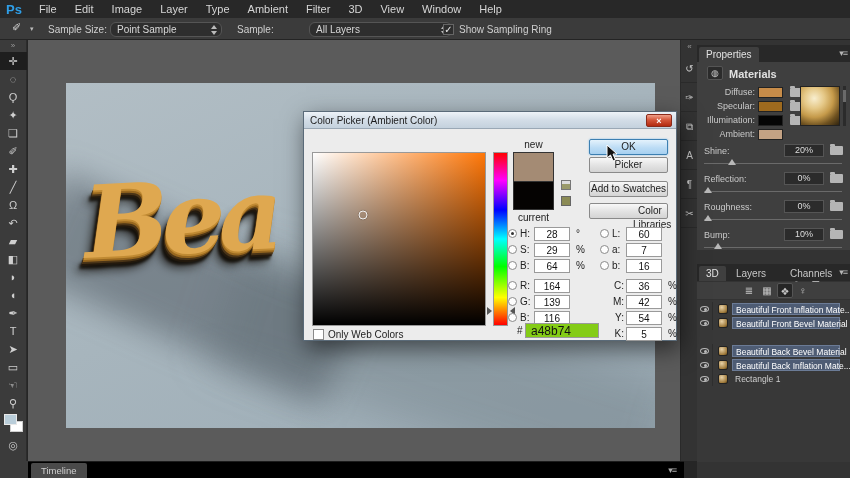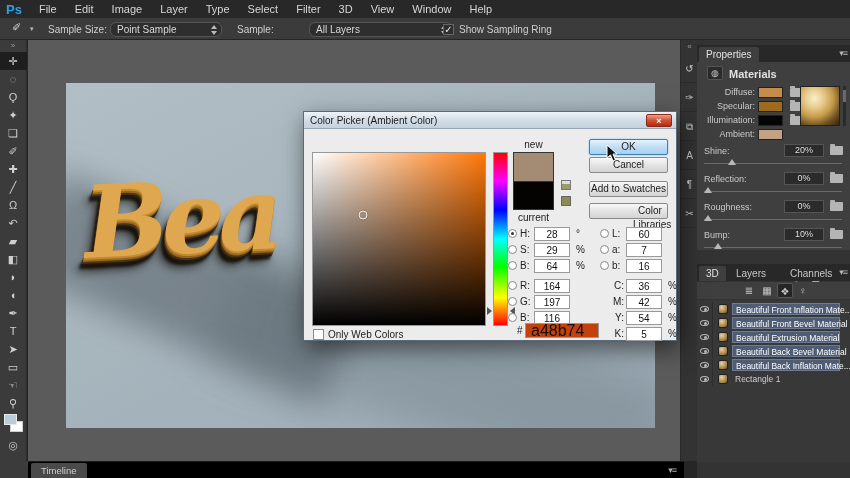--- a/index.html
+++ b/index.html
@@ -149,43 +149,43 @@
   .pick-row { position:absolute; height:14px; font-size:10px; color:#222; }
   .radio { position:absolute; left:0; top:2px; width:9px; height:9px; border:1px solid #8a8a8a;
     border-radius:50%; background:#fdfdfd; }
   .radio.checked:after { content:""; position:absolute; left:2px; top:2px; width:3px; height:3px;
     background:#333; border-radius:50%; }
   .pick-lab { position:absolute; left:12px; top:1px; }
   .pick-box { position:absolute; width:36px; height:14px; background:#fff; border:1px solid #9a9a9a;
     text-align:center; line-height:13px; font-size:10px; color:#111; }
   .pick-unit { position:absolute; top:1px; font-size:10px; color:#222; }
   #hex-hash { position:absolute; left:213px; top:213px; font-size:10px; color:#222; }
-  #hex-box { position:absolute; left:221px; top:211px; width:74px; height:15px; background:#c2410c;
-    border:1px solid #9a9a9a; font-size:16px; line-height:14px; padding-left:5px; color:#111; }
+  #hex-box { position:absolute; left:221px; top:211px; width:74px; height:15px; background:#84cc16;
+    border:1px solid #9a9a9a; font-size:12px; line-height:14px; padding-left:5px; color:#111; }
   #owc-check { position:absolute; left:9px; top:217px; width:11px; height:11px; background:#fff; border:1px solid #8a8a8a; }
   #owc-label { position:absolute; left:24px; top:217px; font-size:10px; color:#222; }
   #cursor { position:absolute; left:302px; top:32px; z-index:20; }
 
   
   #opt-3d { left:762px; top:22px; width:80px; }
 </style>
 </head>
 <body>
 
 <div id="app">
 
   <div id="menubar" class="abs">
     <span id="ps-logo">Ps</span>
     <span id="menu-items" style="display:flex;">
         <span class="menu-item">File</span>
         <span class="menu-item">Edit</span>
         <span class="menu-item">Image</span>
         <span class="menu-item">Layer</span>
         <span class="menu-item">Type</span>
-        <span class="menu-item">Select</span>
+        <span class="menu-item">Ambient</span>
         <span class="menu-item">Filter</span>
         <span class="menu-item">3D</span>
         <span class="menu-item">View</span>
         <span class="menu-item">Window</span>
         <span class="menu-item">Help</span>
       </span>
   </div>
 
   <div id="optionsbar" class="abs">
     <span id="tool-icon" class="abs">✐</span>
@@ -348,27 +348,20 @@
             <span class="mat-ball"></span>
             <span class="row-label sel">Beautiful Front Inflation Mate...</span>
           </div>
           <div class="row3d" style="top: 16px;">
             <span class="eye-cell">
               <span class="eye"></span>
             </span>
             <span class="mat-ball"></span>
             <span class="row-label sel">Beautiful Front Bevel Material</span>
           </div>
-          <div class="row3d" style="top: 30px;">
-            <span class="eye-cell">
-              <span class="eye"></span>
-            </span>
-            <span class="mat-ball"></span>
-            <span class="row-label sel">Beautiful Extrusion Material</span>
-          </div>
           <div class="row3d" style="top: 44px;">
             <span class="eye-cell">
               <span class="eye"></span>
             </span>
             <span class="mat-ball"></span>
             <span class="row-label sel">Beautiful Back Bevel Material</span>
           </div>
           <div class="row3d" style="top: 58px;">
             <span class="eye-cell">
               <span class="eye"></span>
@@ -409,21 +402,21 @@
 
     <div id="new-label">new</div>
     <div id="swatch-new" style="background: rgb(164, 139, 116);"></div>
     <div id="swatch-current" style="background: rgb(5, 3, 2);"></div>
     <div id="current-label">current</div>
     <div id="gamut-cube"></div>
     <div id="gamut-chip"></div>
 
     <div id="dlg-buttons">
         <div class="dlg-btn primary" style="top: 27px;">OK</div>
-        <div class="dlg-btn" style="top: 45px;">Cancel</div>
+        <div class="dlg-btn" style="top: 45px;">Picker</div>
         <div class="dlg-btn" style="top: 69px;">Add to Swatches</div>
         <div class="dlg-btn" style="top: 91px; padding-left: 43px;">Color Libraries</div>
       </div>
 
     <div id="picker-fields">
         <div class="pick-row" style="left: 204px; top: 115px; width: 170px;">
           <span class="radio checked"></span>
           <span class="pick-lab">H:</span>
           <span class="pick-box" style="left: 26px; top: 0px;">28</span>
           <span class="pick-unit" style="left: 68px;">°</span>
@@ -441,21 +434,21 @@
           <span class="pick-unit" style="left: 68px;">%</span>
         </div>
         <div class="pick-row" style="left: 204px; top: 167px; width: 170px;">
           <span class="radio"></span>
           <span class="pick-lab">R:</span>
           <span class="pick-box" style="left: 26px; top: 0px;">164</span>
         </div>
         <div class="pick-row" style="left: 204px; top: 183px; width: 170px;">
           <span class="radio"></span>
           <span class="pick-lab">G:</span>
-          <span class="pick-box" style="left: 26px; top: 0px;">197</span>
+          <span class="pick-box" style="left: 26px; top: 0px;">139</span>
         </div>
         <div class="pick-row" style="left: 204px; top: 199px; width: 170px;">
           <span class="radio"></span>
           <span class="pick-lab">B:</span>
           <span class="pick-box" style="left: 26px; top: 0px;">116</span>
         </div>
         <div class="pick-row" style="left: 296px; top: 115px; width: 170px;">
           <span class="radio"></span>
           <span class="pick-lab">L:</span>
           <span class="pick-box" style="left: 26px; top: 0px;">60</span>

